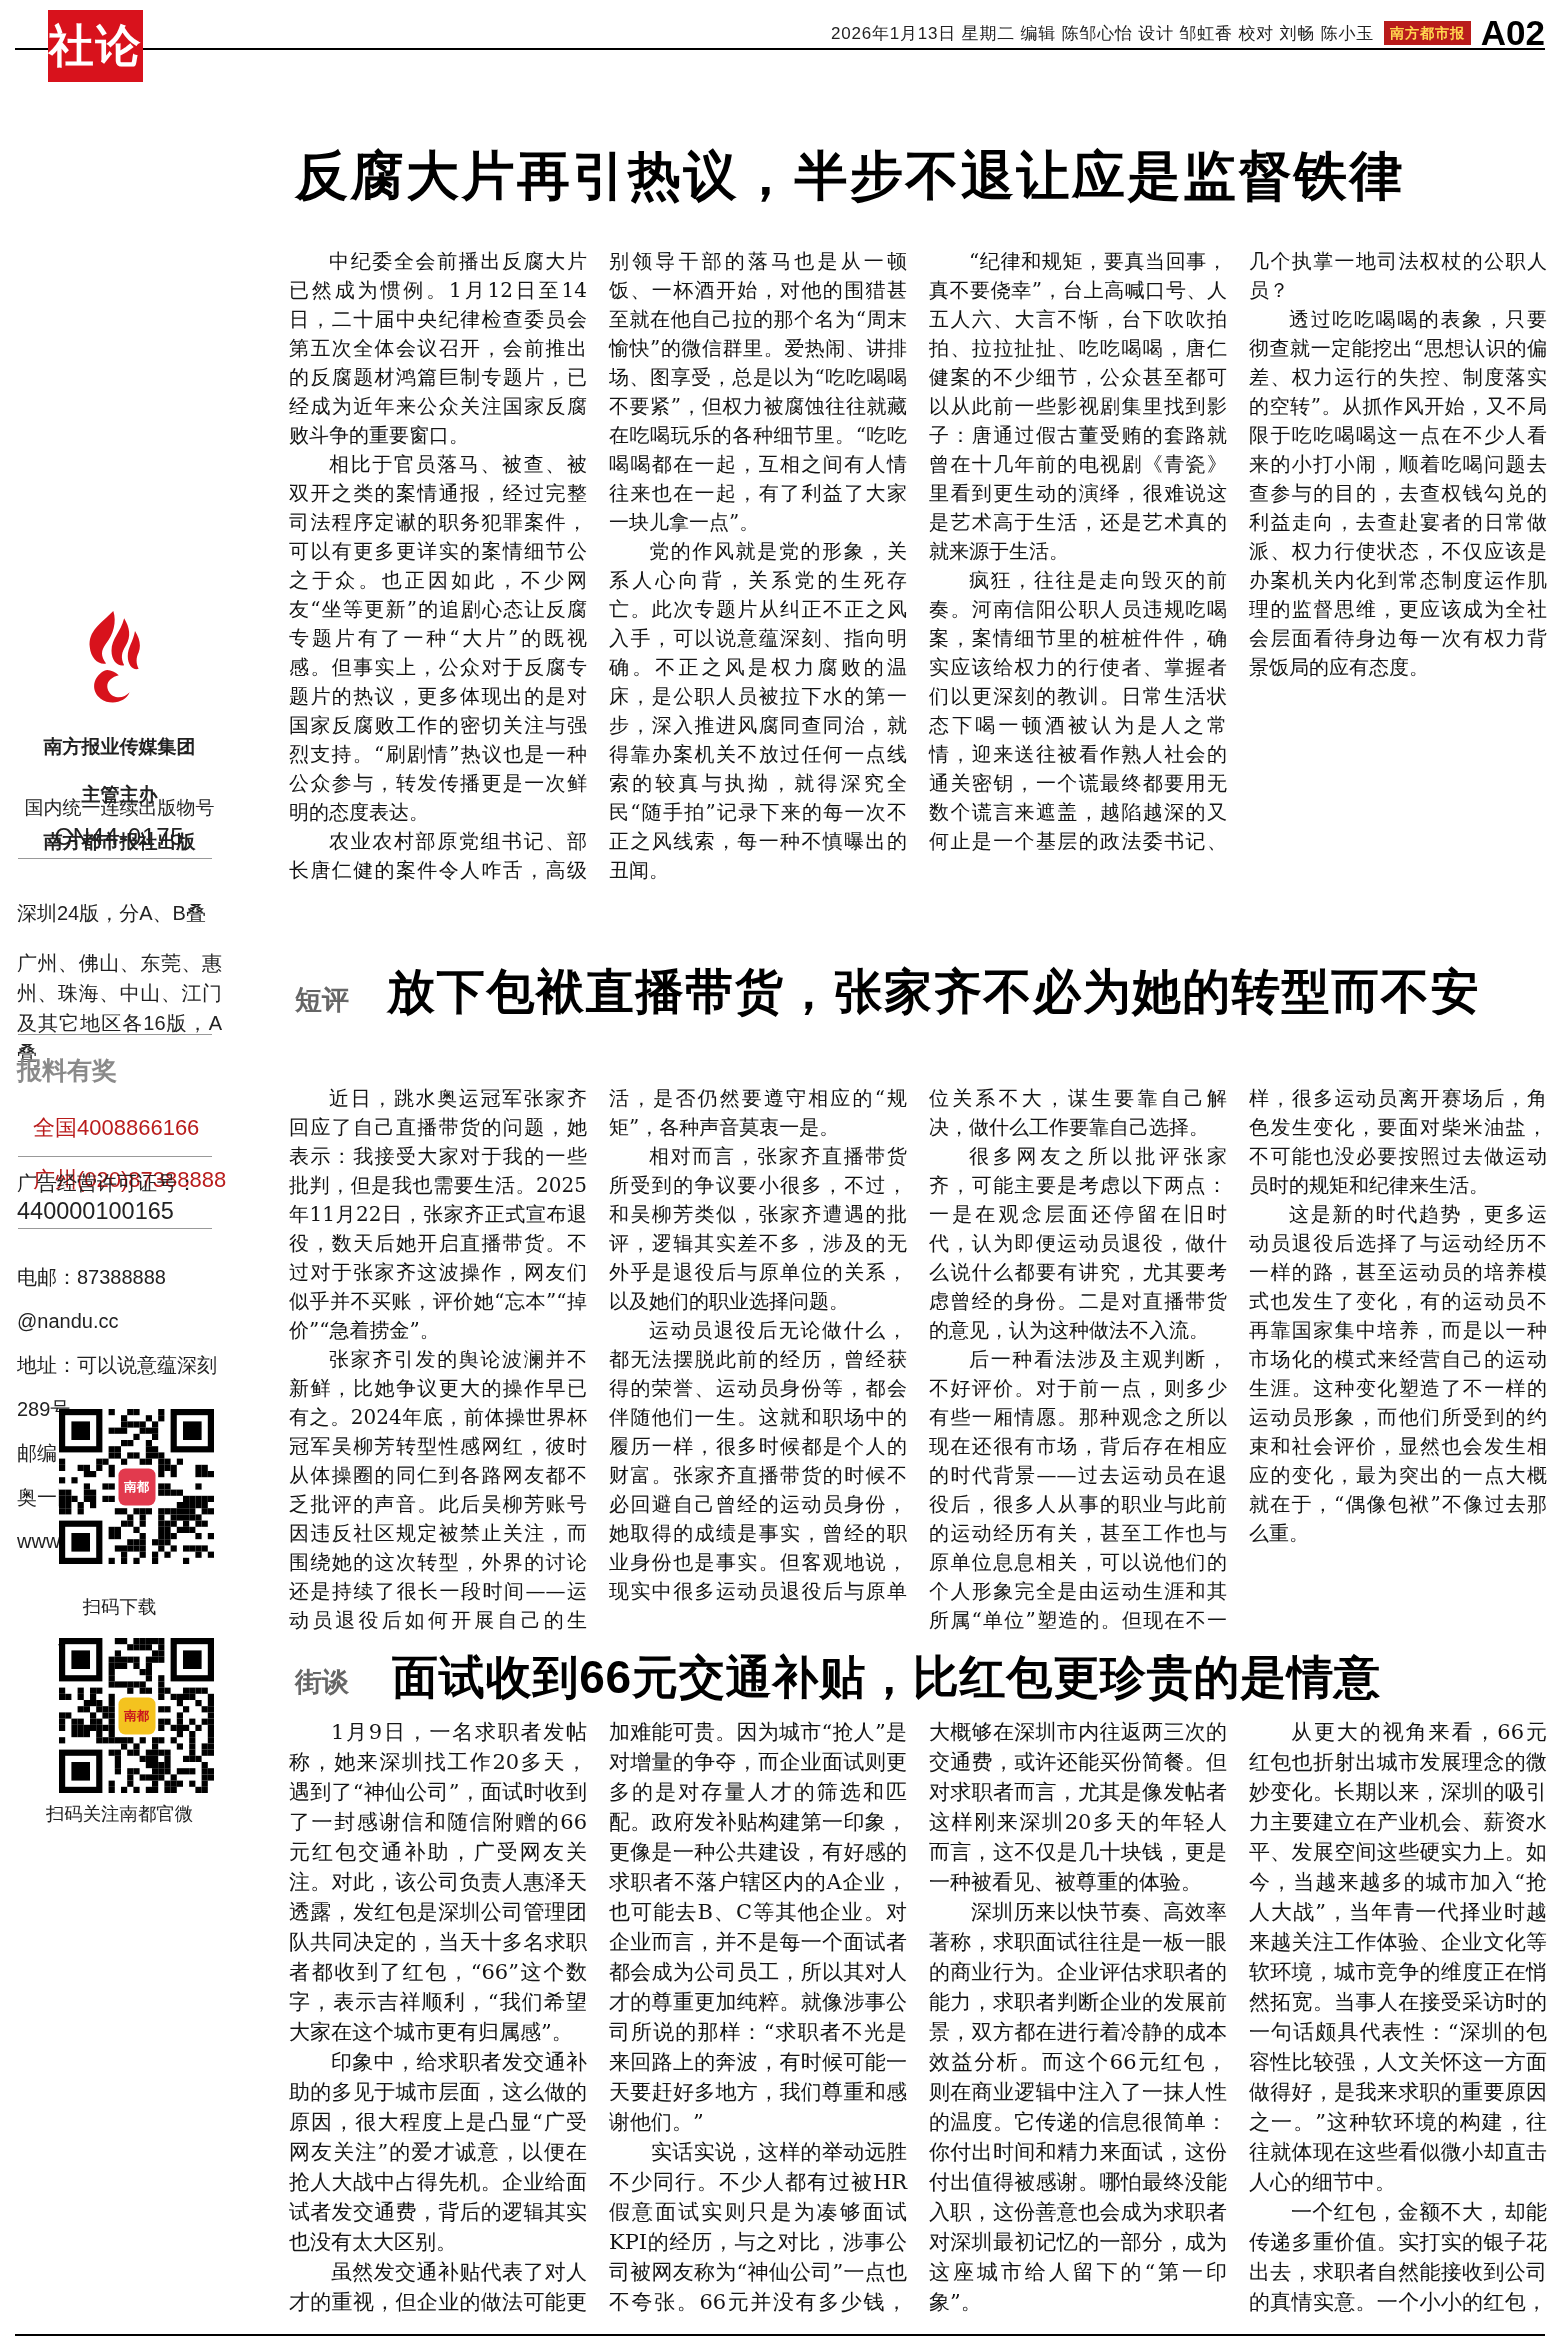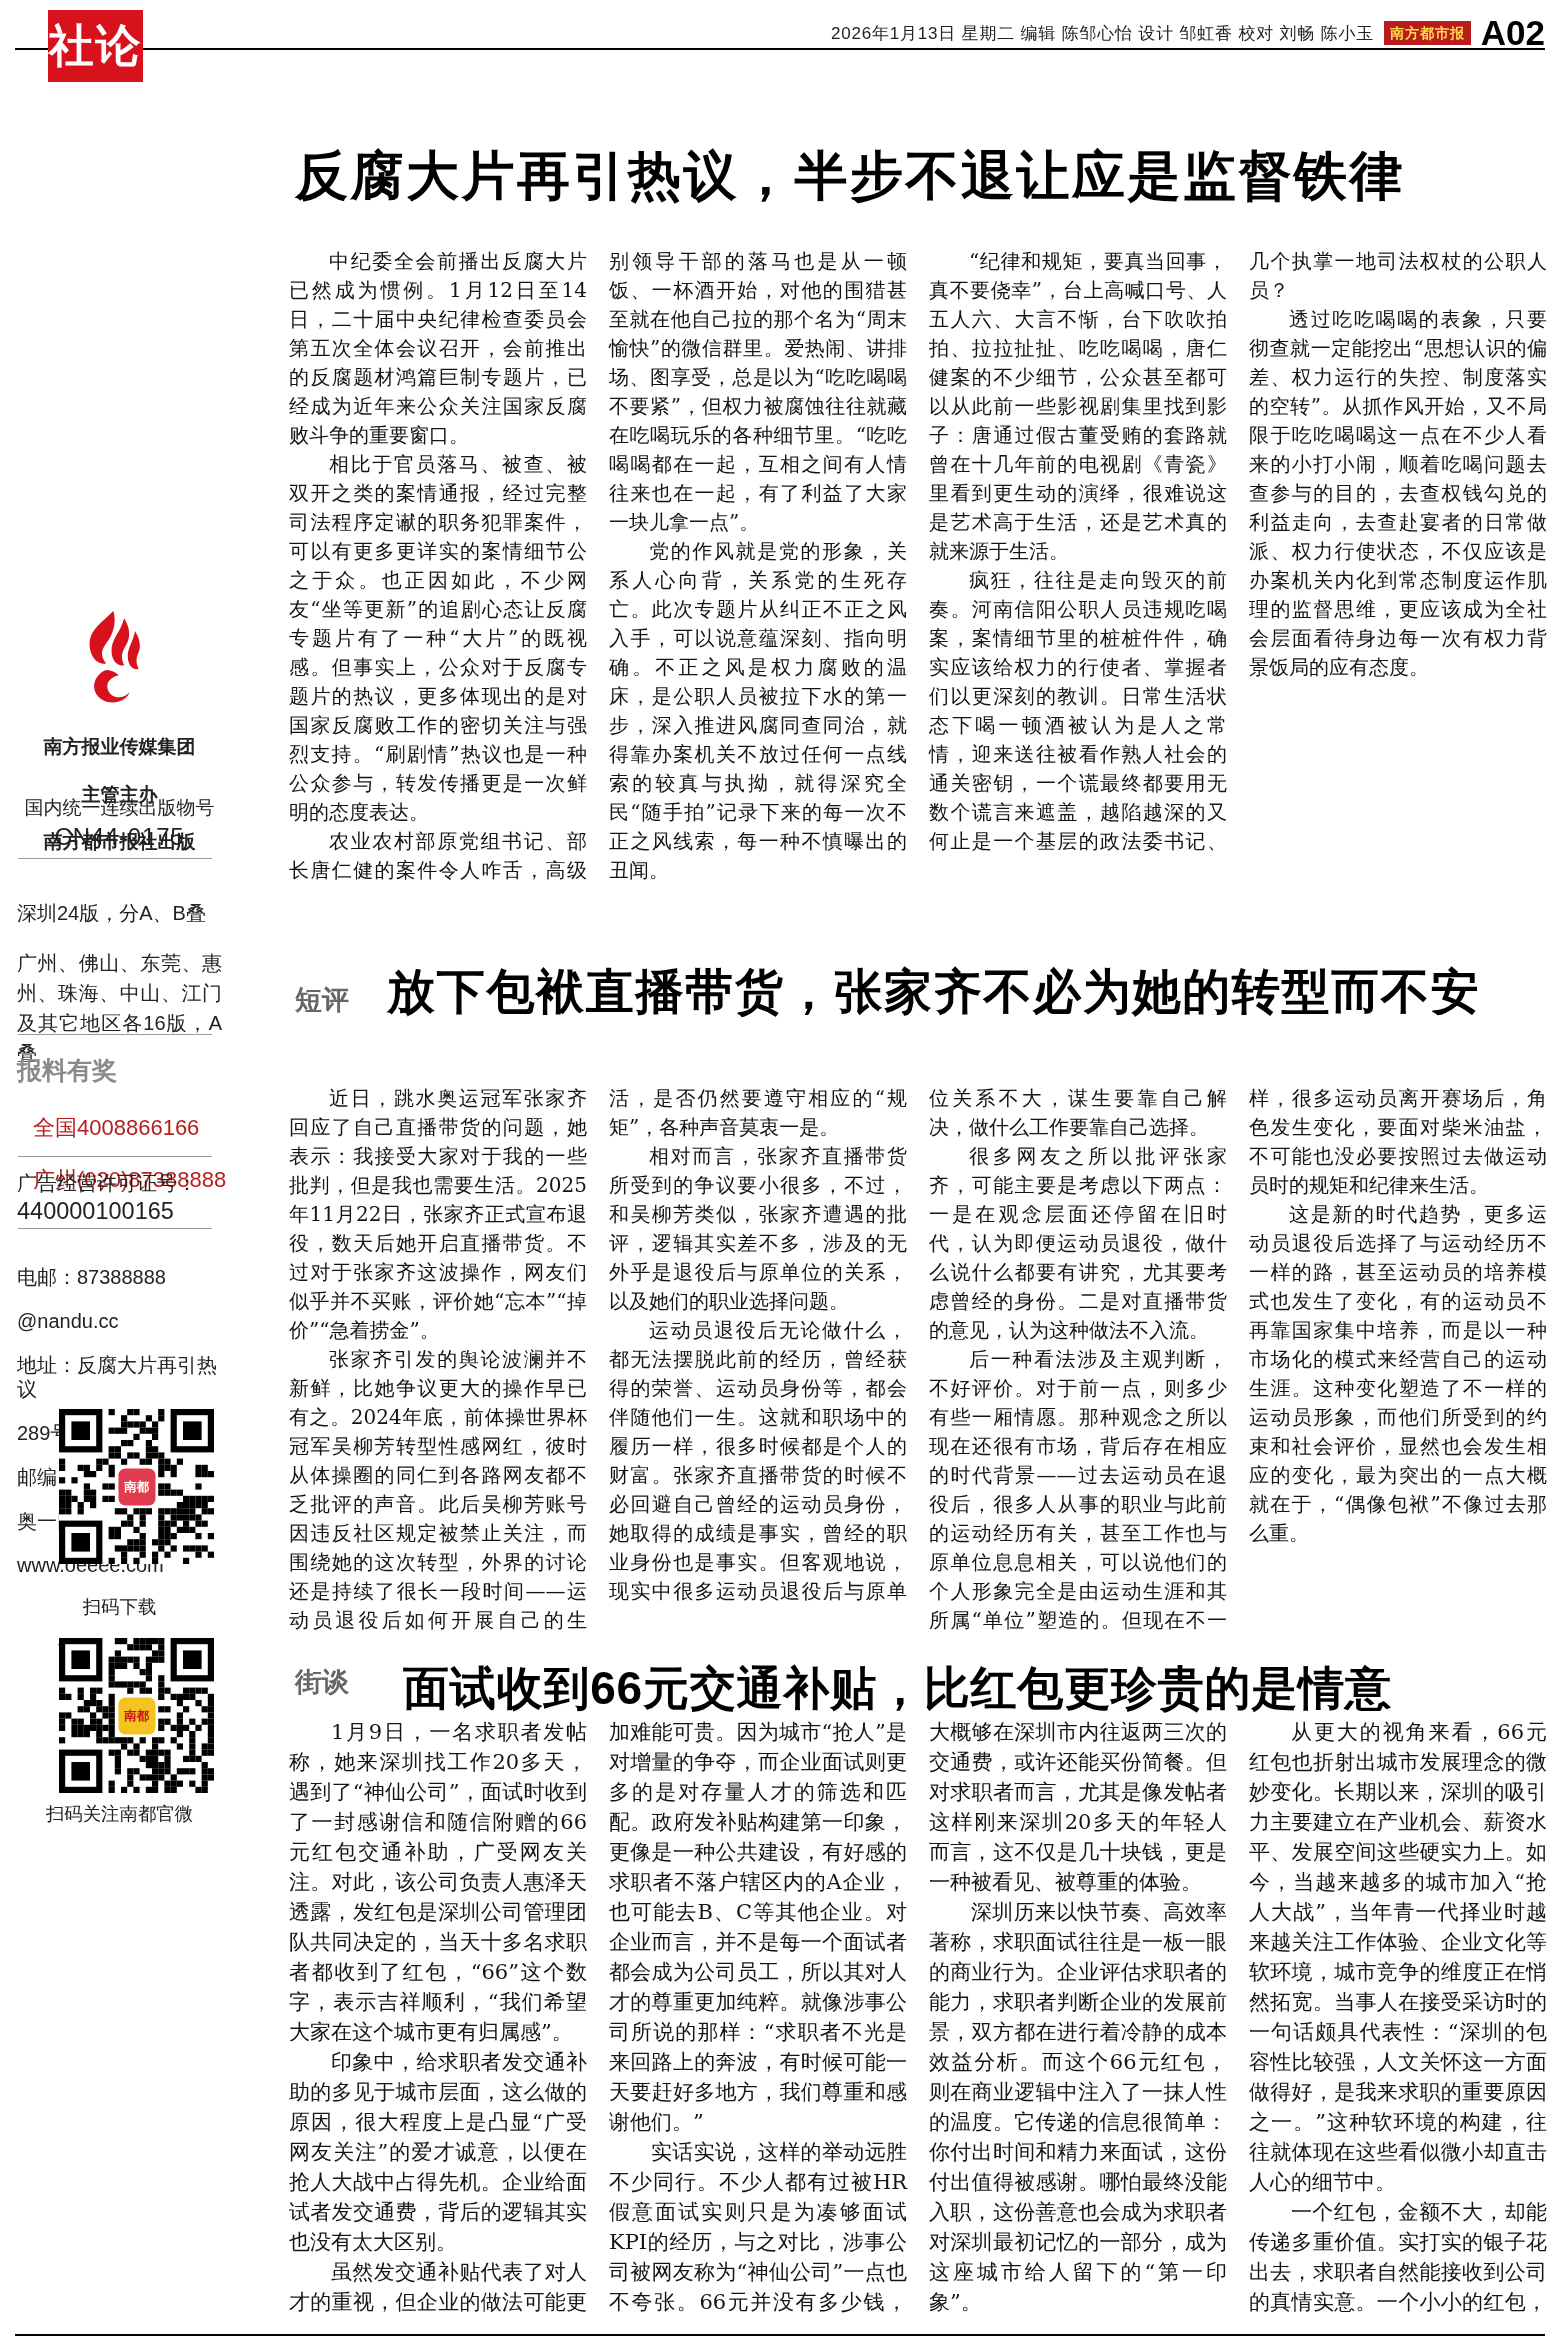--- a/index.html
+++ b/index.html
@@ -97,21 +97,21 @@
   </div>
 <div class="abs sb-rule" style="top:1156px;"></div>
 <div class="abs sb sb-left adlic">
   <div>广告经营许可证号：</div>
   <div class="num">440000100165</div>
 </div>
 <div class="abs sb-rule" style="top:1228px;"></div>
 <div class="abs sb sb-left contact">
     <p>电邮：87388888</p>
     <p>@nandu.cc</p>
-    <p>地址：反腐大片再引热议</p>
+    <p>地址：可以说意蕴深刻</p>
     <p>289号</p>
     <p>邮编：510600</p>
     <p>奥一网：</p>
     <p>www.oeeee.com</p>
   </div>
 
 <div class="abs qr" style="top:1409px;">
     <svg width="155" height="155" viewBox="0 0 185 185">
       <rect x="0" y="0" width="185" height="185" fill="#fff"></rect>
       <rect x="59.2" y="0" width="7.4" height="7.4" fill="#000"></rect>
@@ -544,21 +544,21 @@
     <p>近日，跳水奥运冠军张家齐回应了自己直播带货的问题，她表示：我接受大家对于我的一些批判，但是我也需要生活。2025年11月22日，张家齐正式宣布退役，数天后她开启直播带货。不过对于张家齐这波操作，网友们似乎并不买账，评价她“忘本”“掉价”“急着捞金”。</p>
     <p>张家齐引发的舆论波澜并不新鲜，比她争议更大的操作早已有之。2024年底，前体操世界杯冠军吴柳芳转型性感网红，彼时从体操圈的同仁到各路网友都不乏批评的声音。此后吴柳芳账号因违反社区规定被禁止关注，而围绕她的这次转型，外界的讨论还是持续了很长一段时间——运动员退役后如何开展自己的生活，是否仍然要遵守相应的“规矩”，各种声音莫衷一是。</p>
     <p>相对而言，张家齐直播带货所受到的争议要小很多，不过，和吴柳芳类似，张家齐遭遇的批评，逻辑其实差不多，涉及的无外乎是退役后与原单位的关系，以及她们的职业选择问题。</p>
     <p>运动员退役后无论做什么，都无法摆脱此前的经历，曾经获得的荣誉、运动员身份等，都会伴随他们一生。这就和职场中的履历一样，很多时候都是个人的财富。张家齐直播带货的时候不必回避自己曾经的运动员身份，她取得的成绩是事实，曾经的职业身份也是事实。但客观地说，现实中很多运动员退役后与原单位关系不大，谋生要靠自己解决，做什么工作要靠自己选择。</p>
     <p>很多网友之所以批评张家齐，可能主要是考虑以下两点：一是在观念层面还停留在旧时代，认为即便运动员退役，做什么说什么都要有讲究，尤其要考虑曾经的身份。二是对直播带货的意见，认为这种做法不入流。</p>
     <p>后一种看法涉及主观判断，不好评价。对于前一点，则多少有些一厢情愿。那种观念之所以现在还很有市场，背后存在相应的时代背景——过去运动员在退役后，很多人从事的职业与此前的运动经历有关，甚至工作也与原单位息息相关，可以说他们的个人形象完全是由运动生涯和其所属“单位”塑造的。但现在不一样，很多运动员离开赛场后，角色发生变化，要面对柴米油盐，不可能也没必要按照过去做运动员时的规矩和纪律来生活。</p>
     <p>这是新的时代趋势，更多运动员退役后选择了与运动经历不一样的路，甚至运动员的培养模式也发生了变化，有的运动员不再靠国家集中培养，而是以一种市场化的模式来经营自己的运动生涯。这种变化塑造了不一样的运动员形象，而他们所受到的约束和社会评价，显然也会发生相应的变化，最为突出的一点大概就在于，“偶像包袱”不像过去那么重。</p>
   </div>
 
 <div class="abs sec-label a3-label">街谈</div>
-<h2 class="abs a-title a3-title" style="margin:16px;text-align:center;">面试收到66元交通补贴，比红包更珍贵的是情意</h2>
+<h2 class="abs a-title a3-title" style="margin:5px;text-align:center;">面试收到66元交通补贴，比红包更珍贵的是情意</h2>
 <div class="abs article-body a3-body">
     <p>1月9日，一名求职者发帖称，她来深圳找工作20多天，遇到了“神仙公司”，面试时收到了一封感谢信和随信附赠的66元红包交通补助，广受网友关注。对此，该公司负责人惠泽天透露，发红包是深圳公司管理团队共同决定的，当天十多名求职者都收到了红包，“66”这个数字，表示吉祥顺利，“我们希望大家在这个城市更有归属感”。</p>
     <p>印象中，给求职者发交通补助的多见于城市层面，这么做的原因，很大程度上是凸显“广受网友关注”的爱才诚意，以便在抢人大战中占得先机。企业给面试者发交通费，背后的逻辑其实也没有太大区别。</p>
     <p>虽然发交通补贴代表了对人才的重视，但企业的做法可能更加难能可贵。因为城市“抢人”是对增量的争夺，而企业面试则更多的是对存量人才的筛选和匹配。政府发补贴构建第一印象，更像是一种公共建设，有好感的求职者不落户辖区内的A企业，也可能去B、C等其他企业。对企业而言，并不是每一个面试者都会成为公司员工，所以其对人才的尊重更加纯粹。就像涉事公司所说的那样：“求职者不光是来回路上的奔波，有时候可能一天要赶好多地方，我们尊重和感谢他们。”</p>
     <p>实话实说，这样的举动远胜不少同行。不少人都有过被HR假意面试实则只是为凑够面试KPI的经历，与之对比，涉事公司被网友称为“神仙公司”一点也不夸张。66元并没有多少钱，大概够在深圳市内往返两三次的交通费，或许还能买份简餐。但对求职者而言，尤其是像发帖者这样刚来深圳20多天的年轻人而言，这不仅是几十块钱，更是一种被看见、被尊重的体验。</p>
     <p>深圳历来以快节奏、高效率著称，求职面试往往是一板一眼的商业行为。企业评估求职者的能力，求职者判断企业的发展前景，双方都在进行着冷静的成本效益分析。而这个66元红包，则在商业逻辑中注入了一抹人性的温度。它传递的信息很简单：你付出时间和精力来面试，这份付出值得被感谢。哪怕最终没能入职，这份善意也会成为求职者对深圳最初记忆的一部分，成为这座城市给人留下的“第一印象”。</p>
     <p>从更大的视角来看，66元红包也折射出城市发展理念的微妙变化。长期以来，深圳的吸引力主要建立在产业机会、薪资水平、发展空间这些硬实力上。如今，当越来越多的城市加入“抢人大战”，当年青一代择业时越来越关注工作体验、企业文化等软环境，城市竞争的维度正在悄然拓宽。当事人在接受采访时的一句话颇具代表性：“深圳的包容性比较强，人文关怀这一方面做得好，是我来求职的重要原因之一。”这种软环境的构建，往往就体现在这些看似微小却直击人心的细节中。</p>
     <p>一个红包，金额不大，却能传递多重价值。实打实的银子花出去，求职者自然能接收到公司的真情实意。一个小小的红包，虽然不能解决所有问题，但它传递的信息比金额本身更重要：你的奔波被看见了，你的付出被尊重了，这座城市欢迎每一个认真生活的人。</p>
   </div>
 

